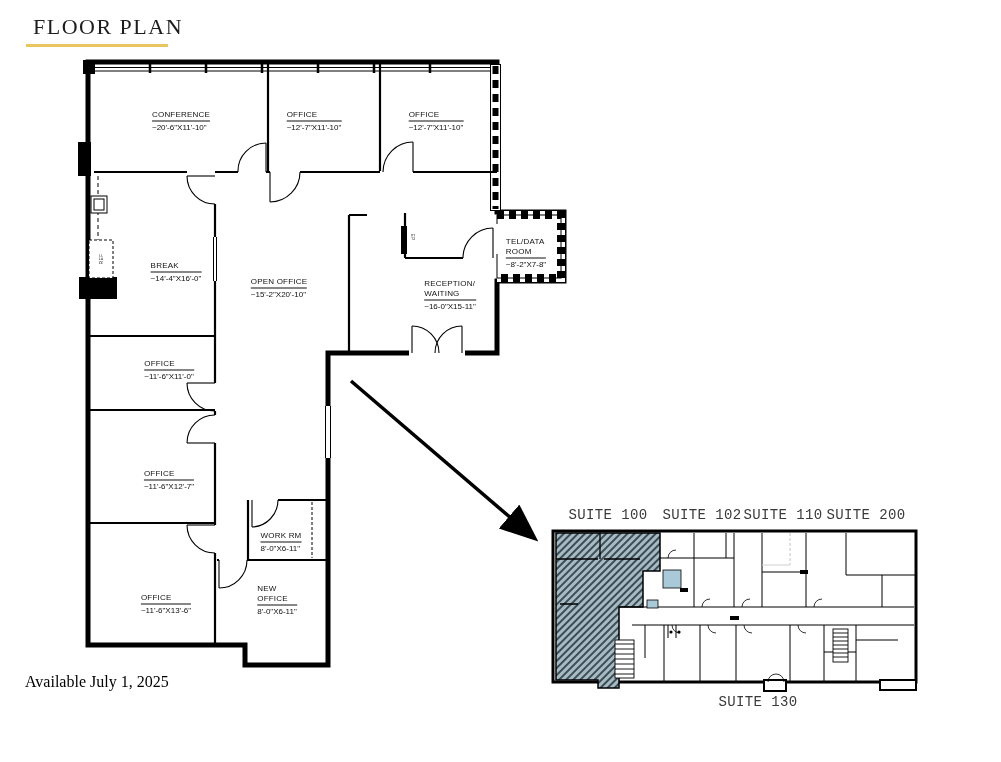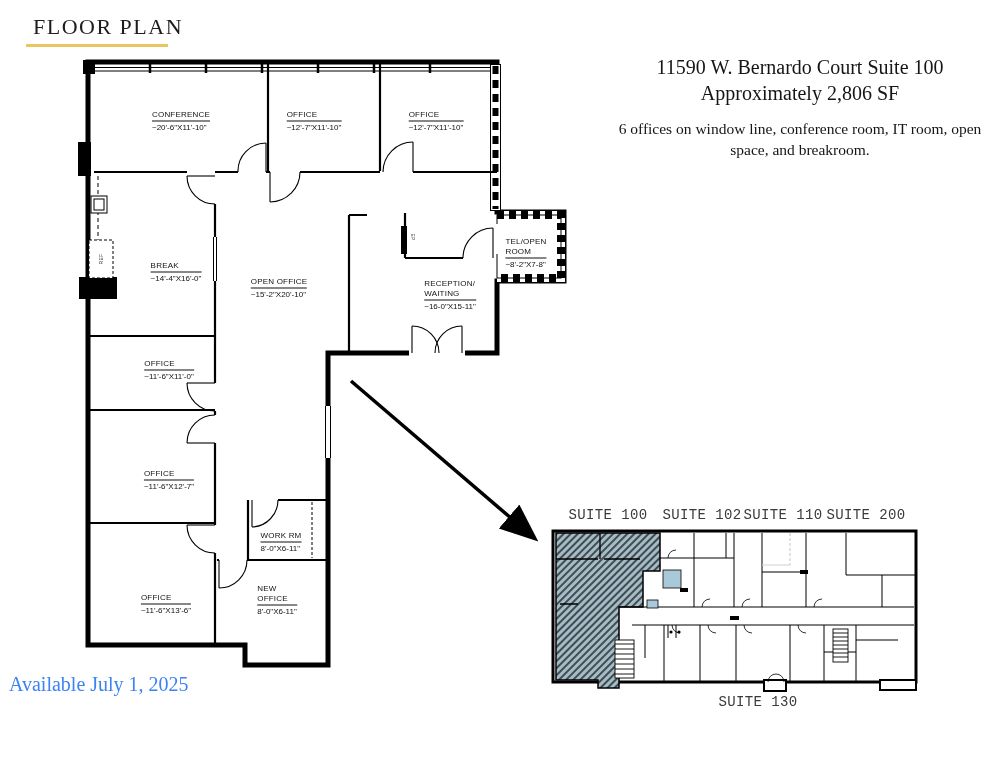--- a/index.html
+++ b/index.html
@@ -11,21 +11,21 @@
         font-family:"Liberation Serif",serif;color:var(--text);}
   .abs{position:absolute;}
   
   .title{left:33px;top:14px;font-size:22px;letter-spacing:1.5px;color:#1d1d1d;}
   .title-underline{left:26px;top:44px;width:142px;height:3px;background:var(--accent);}
   
   .listing{left:598px;top:54px;width:404px;text-align:center;}
   .addr{font-size:20px;line-height:1.3;color:#151515;}
   .desc{font-size:15.5px;line-height:1.38;margin-top:12px;color:#151515;}
   
-  .avail{left:9px;top:672px;font-size:20px;line-height:1.22;color:#3b82f6;}
+  .avail{left:25px;top:672px;font-size:16px;line-height:1.22;color:#000000;}
   
   svg{position:absolute;left:0;top:0;}
   .hfill{fill:var(--hl-fill);} .hstripe{fill:var(--hl-stripe);} .bluefill{fill:var(--blue-room);}
   
   .rlabel{position:absolute;transform:translate(-50%,-50%);text-align:left;
           font-family:"Liberation Sans",sans-serif;font-size:8px;line-height:1.25;
           color:#111;white-space:nowrap;}
   .rname{display:block;letter-spacing:.2px;}
   .rname:empty{display:none;}
   .rline{border-top:1px solid #111;margin:1px 0 0;}
@@ -198,25 +198,20 @@
         <path d="M784,682 A8,8 0 0 0 776,674"></path>
       </g>
     </g>
   </svg>
 
   <div class="abs title">
     <span>FLOOR PLAN</span>
   </div>
   <div class="abs title-underline"></div>
 
-  <div class="abs listing">
-    <div class="addr">11590 W. Bernardo Court Suite 100</div>
-    <div class="addr">Approximately 2,806 SF</div>
-    <div class="desc">6 offices on window line, conference room, IT room, open space, and breakroom.</div>
-  </div>
 
   <div class="rlabel" style="left:181px;top:121px">
     <span class="rname">CONFERENCE</span>
     <div class="rline"></div>
     <span class="rdims">~20'-6"X11'-10"</span>
   </div>
   <div class="rlabel" style="left:314px;top:121px">
     <span class="rname">OFFICE</span>
     <div class="rline"></div>
     <span class="rdims">~12'-7"X11'-10"</span>
@@ -236,21 +231,21 @@
     <div class="rline"></div>
     <span class="rdims">~15'-2"X20'-10"</span>
   </div>
   <div class="rlabel" style="left:450px;top:295px">
     <span class="rname">RECEPTION/</span>
     <span class="rname">WAITING</span>
     <div class="rline"></div>
     <span class="rdims">~16-0"X15-11"</span>
   </div>
   <div class="rlabel" style="left:526px;top:253px">
-    <span class="rname">TEL/OPEN</span>
+    <span class="rname">TEL/DATA</span>
     <span class="rname">ROOM</span>
     <div class="rline"></div>
     <span class="rdims">~8'-2"X7-8"</span>
   </div>
   <div class="rlabel" style="left:169px;top:370px">
     <span class="rname">OFFICE</span>
     <div class="rline"></div>
     <span class="rdims">~11'-6"X11'-0"</span>
   </div>
   <div class="rlabel" style="left:169px;top:480px">

